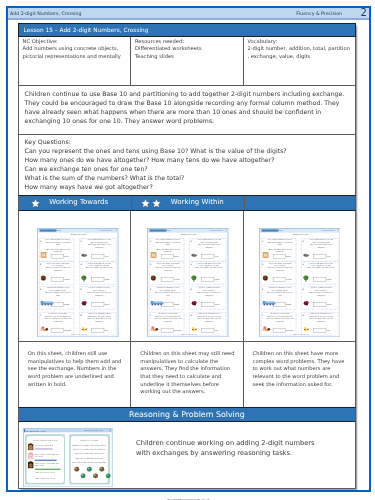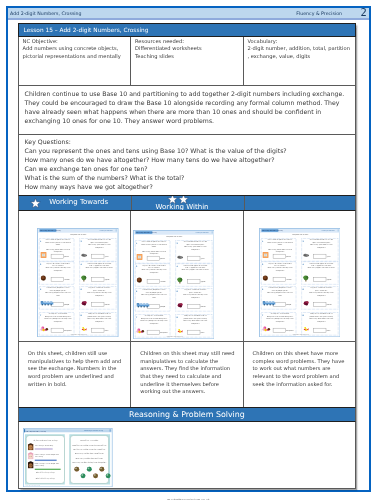--- a/index.html
+++ b/index.html
@@ -19,21 +19,21 @@
   .titlebar { position:relative; background:#2E74B5; color:#fff; font-size:5.8px;
     height:13.6px; line-height:13.6px; padding-left:4.5px; border:1px solid #1f1f1f;
     letter-spacing:0.02px; }
   .row { display:flex; border-left:1.1px solid #5a5a5a; border-right:1.1px solid #5a5a5a;
     border-bottom:1.1px solid #5a5a5a; background:#fff; }
   .cell { padding:1.3px 3px 2px 3.6px; font-size:5.15px; line-height:7.6px; color:#3a3a3a;
           overflow:hidden; }
   .big { font-size:6.2px; line-height:9.0px; padding-left:5.6px; padding-top:2.6px; }
   .desccell { padding:8.3px 4px 2px 8.8px; }
   .c1 { width:113px; border-right:1.1px solid #5a5a5a; }
-  .c2 { width:113px; border-right:1.1px solid #5a5a5a;flex-direction:column; }
+  .c2 { width:113px; border-right:1.1px solid #5a5a5a; }
   .c3 { width:111.8px; }
   .wide { width:335.8px; }
   .r1 { height:49.4px; }
   .r2 { height:48.9px; }
   .r3 { height:61.0px; }
   .rstars { height:16.3px; background:#2E74B5; border-bottom:1.1px solid #1f1f1f;
             border-top:1.1px solid #1f1f1f; margin-top:-1.1px; }
   .rws { height:130.8px; }
   .rdesc { height:66.2px; }
   .rbanner { height:15.0px; background:#2E74B5; border-bottom:1.1px solid #1f1f1f;
@@ -833,18 +833,19 @@
                 <path d="M70.5 47.6 a2.4 2.4 0 0 0 4.8 0 a2.4 2.4 0 0 0 -4.8 0" fill="#2e7d32" opacity="0.55"></path>
                 <circle cx="72.1" cy="46.7" r="0.9" fill="#ffffff" opacity="0.5"></circle>
                 <circle cx="85.5" cy="47.6" r="2.4" fill="#2e9e8f"></circle>
                 <path d="M83.1 47.6 a2.4 2.4 0 0 0 4.8 0 a2.4 2.4 0 0 0 -4.8 0" fill="#2e7d32" opacity="0.55"></path>
                 <circle cx="84.7" cy="46.7" r="0.9" fill="#ffffff" opacity="0.5"></circle>
                 <g font-family="DejaVu Sans" font-size="1.1" fill="#6a8fb5">
                   <text x="2.5" y="57.6">masterthecurriculum.co.uk</text>
                 </g>
               </svg>
             </div>
+     <div class="rtext">Children continue working on adding 2-digit numbers with exchanges by answering reasoning tasks.</div>
    </div>
         </div>
   </div>
   <div class="footer">masterthecurriculum.co.uk</div>
  </div>
 </div>
 
 </body></html>

